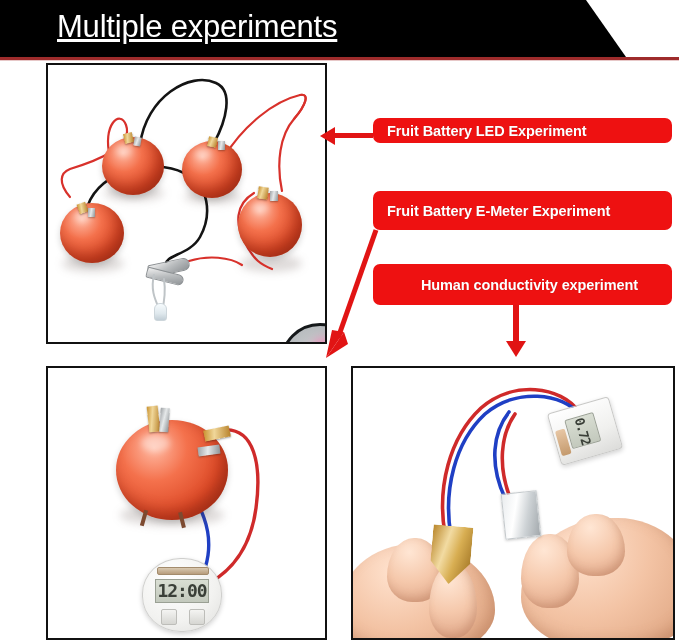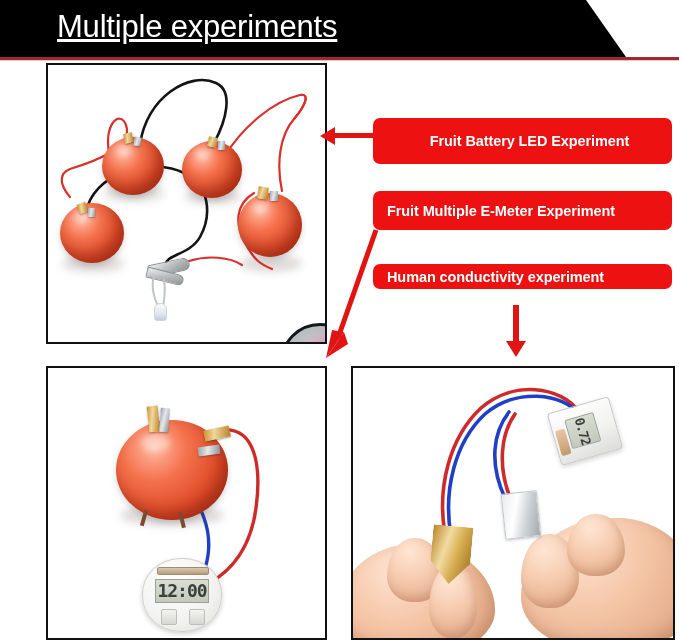--- a/index.html
+++ b/index.html
@@ -71,23 +71,23 @@
     color: #ffffff;
     font-size: 14.5px;
     font-weight: bold;
     display: flex;
     align-items: center;
     padding-left: 14px;
     box-sizing: border-box;
     text-shadow: 0 0 1px rgba(0,0,0,.25);
     letter-spacing: -0.1px;
   }
-  #label-led    { left: 373px; top: 118px; width: 299px; height: 46px; justify-content: center; }
+  #label-led    { left: 373px; top: 118px; width: 299px; height: 25px; }
   #label-emeter { left: 373px; top: 191px; width: 299px; height: 39px; }
-  #label-human  { left: 373px; top: 264px; width: 299px; height: 25px; }
+  #label-human  { left: 373px; top: 264px; width: 299px; height: 41px; justify-content: center; }
 
   
   .arrow-shaft-h {
     position: absolute;
     background: #e11414;
     height: 5px;
   }
   .arrow-head-left {
     position: absolute;
     width: 0; height: 0;
@@ -388,17 +388,17 @@
   <polygon points="8,132 30,118 26,106" fill="#e11414"></polygon>
 </svg>
 
 <div class="arrow-shaft-v" id="arrow-human-shaft"></div>
 <div class="arrow-head-down" id="arrow-human-head"></div>
 
 <div class="label-box" id="label-led">
   <span>Fruit Battery LED Experiment</span>
 </div>
 <div class="label-box" id="label-emeter">
-  <span>Fruit Multiple E-Meter Experiment</span>
+  <span>Fruit Battery E-Meter Experiment</span>
 </div>
 <div class="label-box" id="label-human">
   <span>Human conductivity experiment</span>
 </div>
 
 </body></html>

